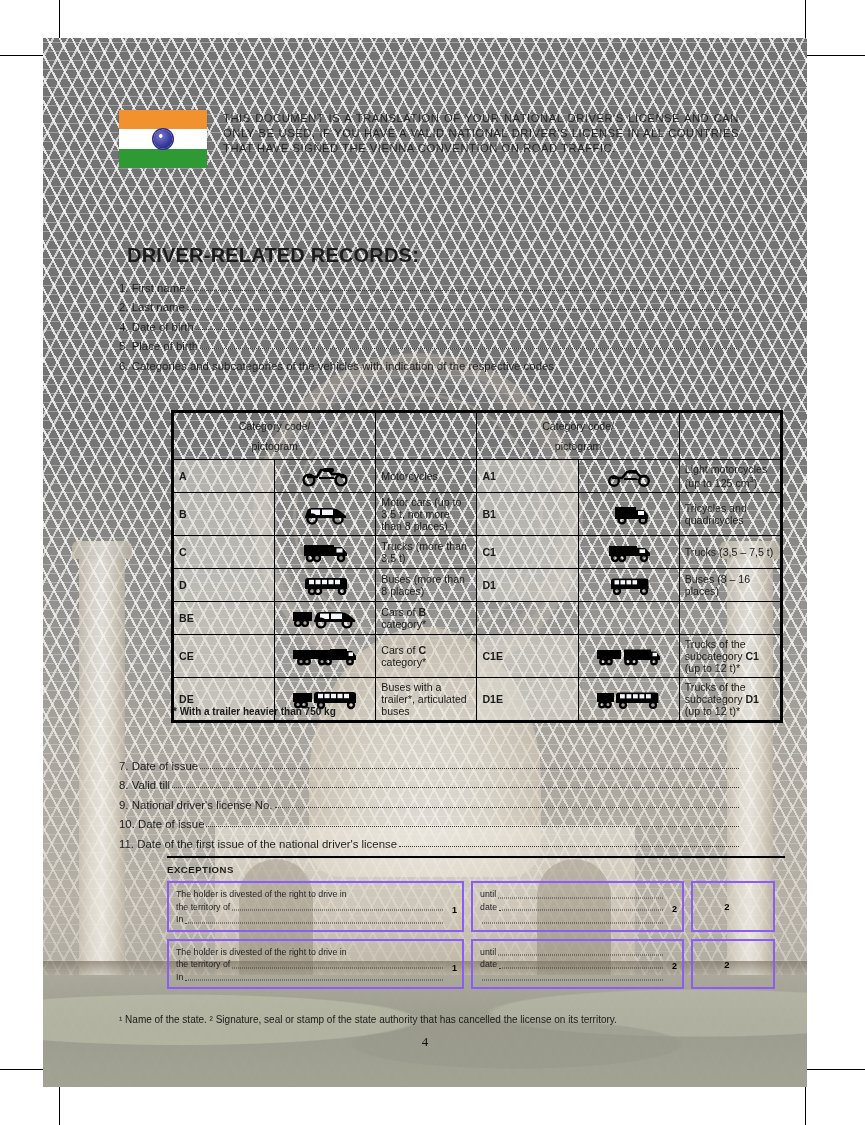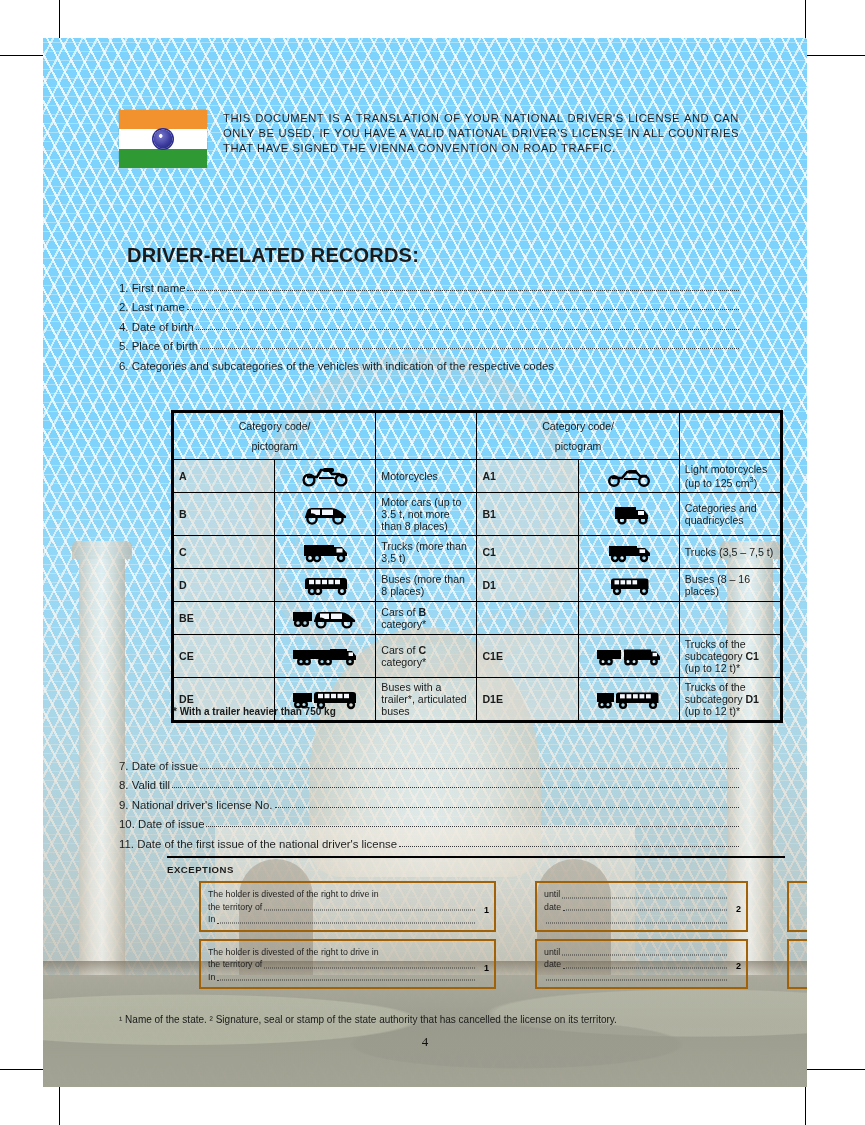--- a/index.html
+++ b/index.html
@@ -15,21 +15,21 @@
   
   .crop { position:absolute; background:#000; }
   .crop.v { width:1px; }
   .crop.h { height:1px; }
 
   
   #page {
     position:absolute;
     left:43px; top:38px;
     width:764px; height:1049px;
-    background:#7dd3fc;
+    background:#737373;
     overflow:hidden;
   }
 
   
   #guilloche{
     position:absolute; inset:0;
     background-image:
       repeating-linear-gradient(62deg, rgba(255,255,255,.85) 0 2px, rgba(225,234,246,0) 2px 11px),
       repeating-linear-gradient(-62deg, rgba(255,255,255,.7) 0 2px, rgba(225,234,246,0) 2px 13px),
       repeating-linear-gradient(0deg, rgba(255,255,255,.35) 0 1px, rgba(225,234,246,0) 1px 9px);
@@ -166,21 +166,21 @@
   #footnote-star{
     position:absolute; left:130px; top:668px;
     font-size:10px; font-weight:bold; color:#1a1a1a;
   }
 
   
   #exceptions{ position:absolute; left:124px; top:826px; width:618px; }
   #exc-title{ font-size:9.6px; font-weight:bold; letter-spacing:.5px; color:#1a1a1a; margin-bottom:6px; }
   #exc-rule{ position:absolute; left:124px; top:818px; width:618px; height:2px; background:#000; }
   .exc-row{ display:flex; gap:7px; margin-bottom:7px; }
-  .exc-box{ border:2px solid #a16207; padding:5px 19px 4px 7px; position:relative; min-height:50px;margin-left:32px; }
+  .exc-box{ border:2px solid #8b5cf6; padding:5px 19px 4px 7px; position:relative; min-height:50px; }
   .exc-left { flex:0 0 297px; }
   .exc-mid  { flex:0 0 213px; }
   .exc-right{ flex:0 0 84px; display:flex; align-items:center; justify-content:center; }
   .exc-line{ display:flex; align-items:flex-end; font-size:8.8px; color:#1e1e1e; line-height:11.5px; height:12.5px; }
   .exc-line .t{ white-space:nowrap; }
   .exc-line .d{ flex:1 1 auto; border-bottom:1.2px dotted #3a3a3a; margin-left:2px; transform:translateY(-2.5px); }
   .exc-sup{ position:absolute; right:5px; bottom:4px; font-size:9px; font-weight:bold; }
   .exc-big{ font-size:9.5px; font-weight:bold; }
 
   #bottom-note{
@@ -306,21 +306,21 @@
               <td class="c-code">B1</td>
               <td class="c-pic">
                 <svg class="pic" width="52" height="22" viewBox="0 0 52 22">
                   <path d="M12 4 L33 4 L33 16 L12 16 Z" fill="#000"></path>
                   <path d="M33 7 L41 7 L45 12 L45 16 L33 16 Z" fill="#000"></path>
                   <rect x="35" y="8" width="6" height="4" fill="#f4f7fb"></rect>
                   <circle cx="19" cy="17" r="3.4" fill="none" stroke="#000" stroke-width="2.4"></circle>
                   <circle cx="40" cy="17" r="3.4" fill="none" stroke="#000" stroke-width="2.4"></circle>
                 </svg>
               </td>
-              <td class="c-desc">Categories and quadricycles</td>
+              <td class="c-desc">Tricycles and quadricycles</td>
             </tr>
             <tr>
               <td class="c-code">C</td>
               <td class="c-pic">
                 <svg class="pic" width="56" height="22" viewBox="0 0 56 22">
                   <rect x="7" y="4" width="30" height="11" fill="#000"></rect>
                   <path d="M37 6 L45 6 L50 12 L50 15 L37 15 Z" fill="#000"></path>
                   <rect x="39.5" y="7.5" width="6" height="4" fill="#f4f7fb"></rect>
                   <circle cx="13" cy="17" r="3.1" fill="none" stroke="#000" stroke-width="2.4"></circle>
                   <circle cx="20" cy="17" r="3.1" fill="none" stroke="#000" stroke-width="2.4"></circle>

